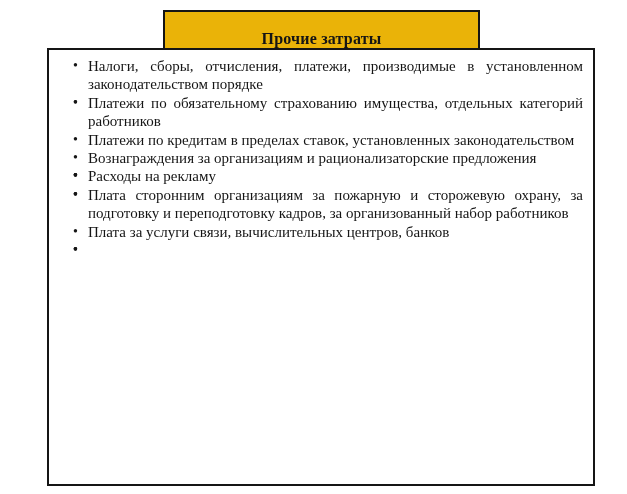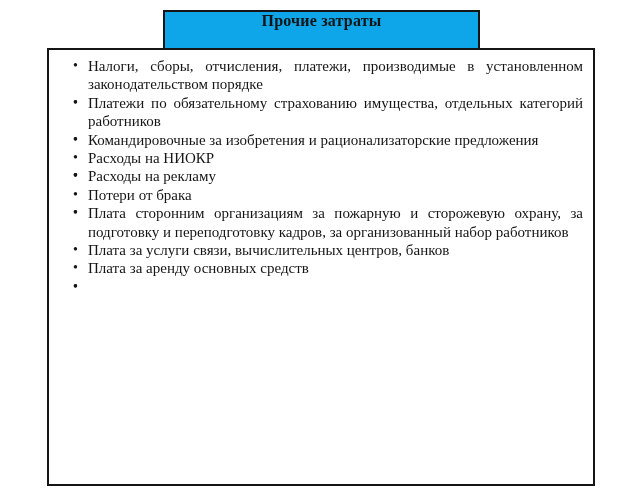--- a/index.html
+++ b/index.html
@@ -16,23 +16,23 @@
     overflow: hidden;
   }
   .title-box {
     position: absolute;
     left: 163px;
     top: 10px;
     width: 317px;
     height: 40px;
     box-sizing: border-box;
     border: 2px solid #151515;
-    background: #0ea5e9;
+    background: #eab308;
     display: flex;
-    align-items: flex-start;
+    align-items: flex-end;
     justify-content: center;
     z-index: 2;
   }
   .title-box .title-text {
     font-weight: bold;
     font-size: 16px;
     letter-spacing: 0.2px;
     white-space: nowrap;
   }
   .main-box {
@@ -75,29 +75,29 @@
 
   <div class="title-box">
     <span class="title-text">Прочие затраты</span>
   </div>
 
   <div class="main-box">
     <ul class="costs-list">
         <li><span class="bullet">•</span><span>Налоги, сборы, отчисления, платежи, производимые в установлен­ном законодательством порядке</span></li>
         <li><span class="bullet">•</span></li>
         <li><span class="bullet">•</span><span>Платежи по обязательному страхованию имущества, отдельных ка­тегорий работников</span></li>
+        <li><span class="bullet">•</span><span>Платежи по кредитам в пределах ставок, установленных законода­тельством</span></li>
+        <li><span class="bullet">•</span><span>Вознаграждения за организациям и рационализаторские предложения</span></li>
         <li><span class="bullet">•</span></li>
-        <li><span class="bullet">•</span><span>Командировочные за изобретения и рационализаторские предложения</span></li>
-        <li><span class="bullet">•</span><span>Расходы на НИОКР</span></li>
         <li><span class="bullet">•</span></li>
         <li><span class="bullet">•</span></li>
         <li><span class="bullet">•</span><span>Расходы на рекламу</span></li>
-        <li><span class="bullet">•</span><span>Потери от брака</span></li>
+        <li><span class="bullet">•</span></li>
         <li><span class="bullet">•</span></li>
         <li><span class="bullet">•</span><span>Плата сторонним организациям за пожарную и сторожевую охрану, за подготовку и переподготовку кадров, за организованный набор работников</span></li>
         <li><span class="bullet">•</span><span>Плата за услуги связи, вычислительных центров, банков</span></li>
-        <li><span class="bullet">•</span><span>Плата за аренду основных средств</span></li>
+        <li><span class="bullet">•</span></li>
         <li><span class="bullet">•</span></li>
         <li><span class="bullet">•</span></li>
       </ul>
   </div>
 
 </div>
 
 </body></html>

